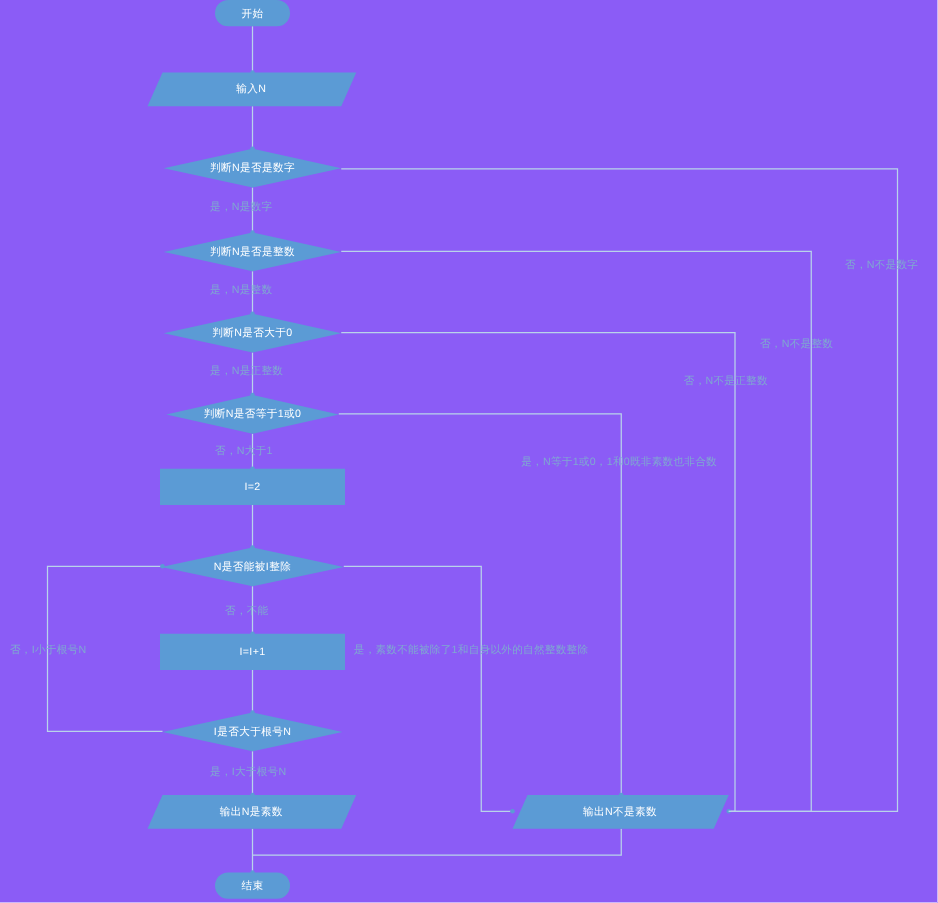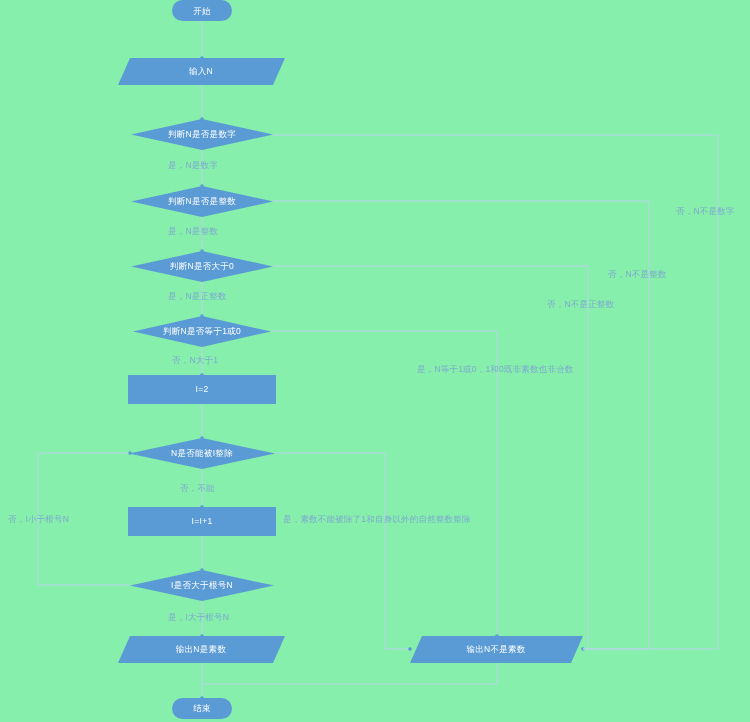--- a/index.html
+++ b/index.html
@@ -7,21 +7,21 @@
     padding: 0;
     background: #ffffff;
   }
   body {
     font-family: "Liberation Sans", "DejaVu Sans", sans-serif;
   }
   #canvas {
     position: relative;
     width: 750px;
     height: 722px;
-    background: #86efac;
+    background: #8b5cf6;
     overflow: hidden;
   }
   svg#flow {
     position: absolute;
     left: 0;
     top: 0;
     width: 750px;
     height: 722px;
   }
   .node-text {

